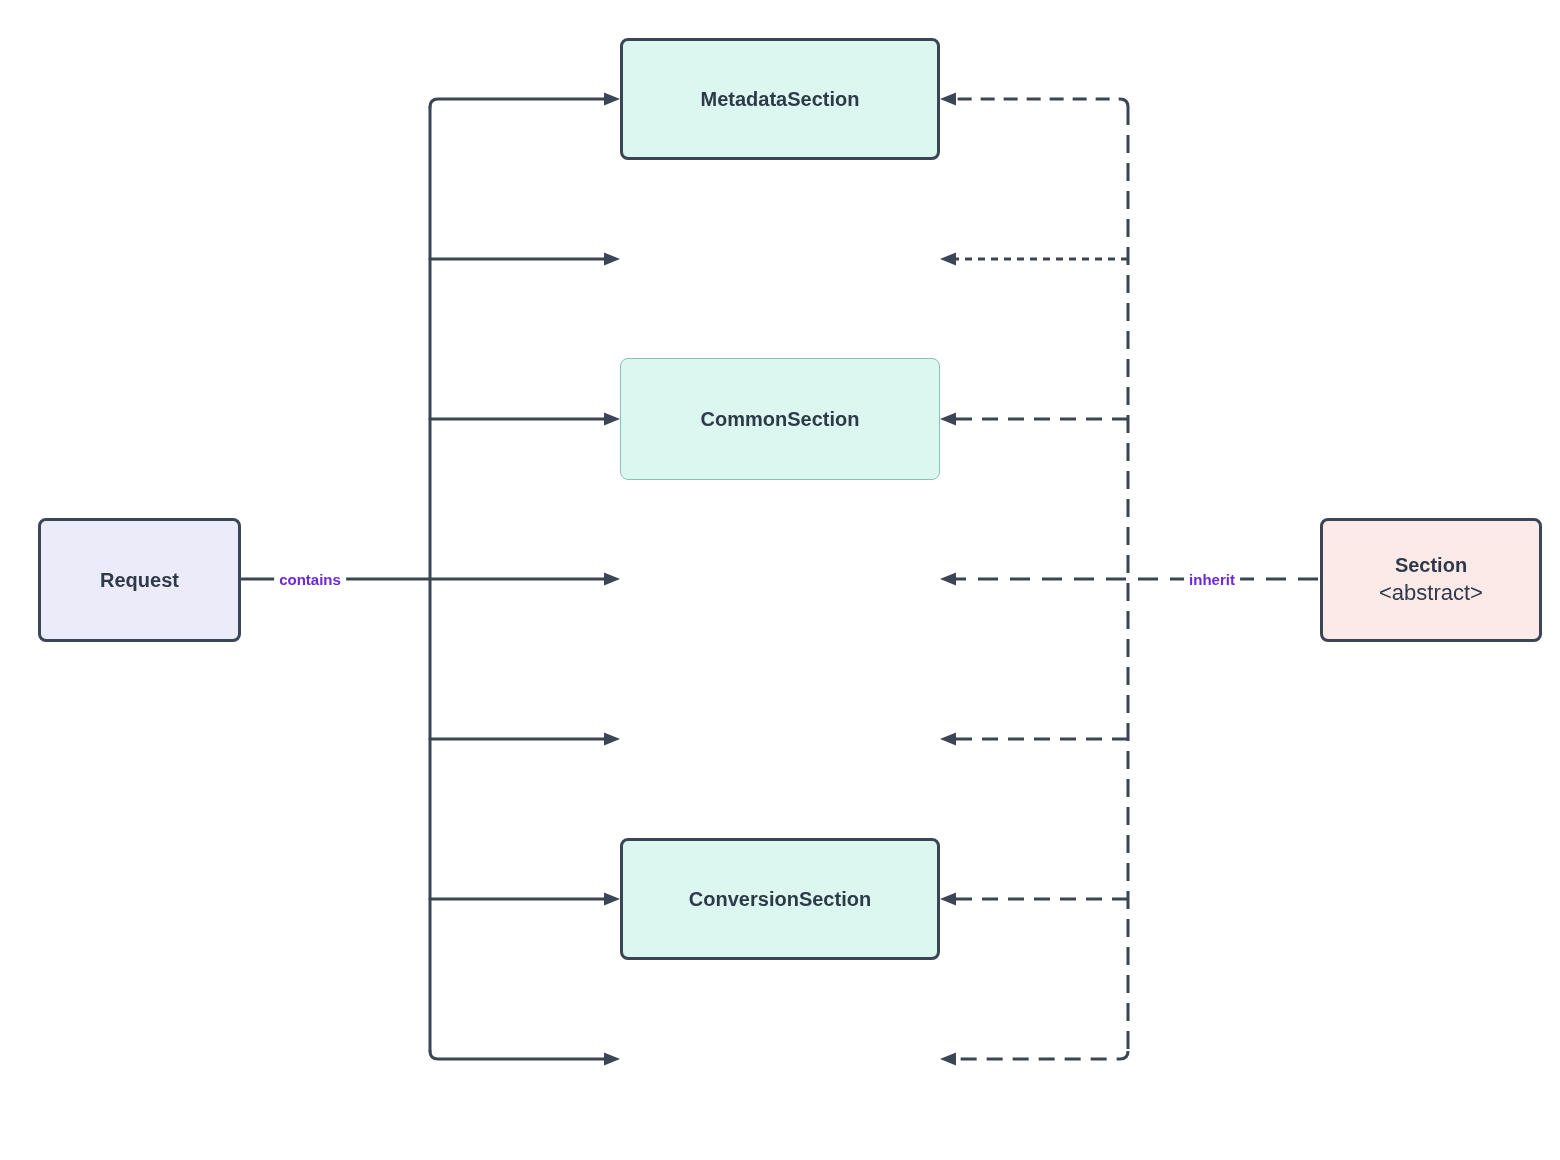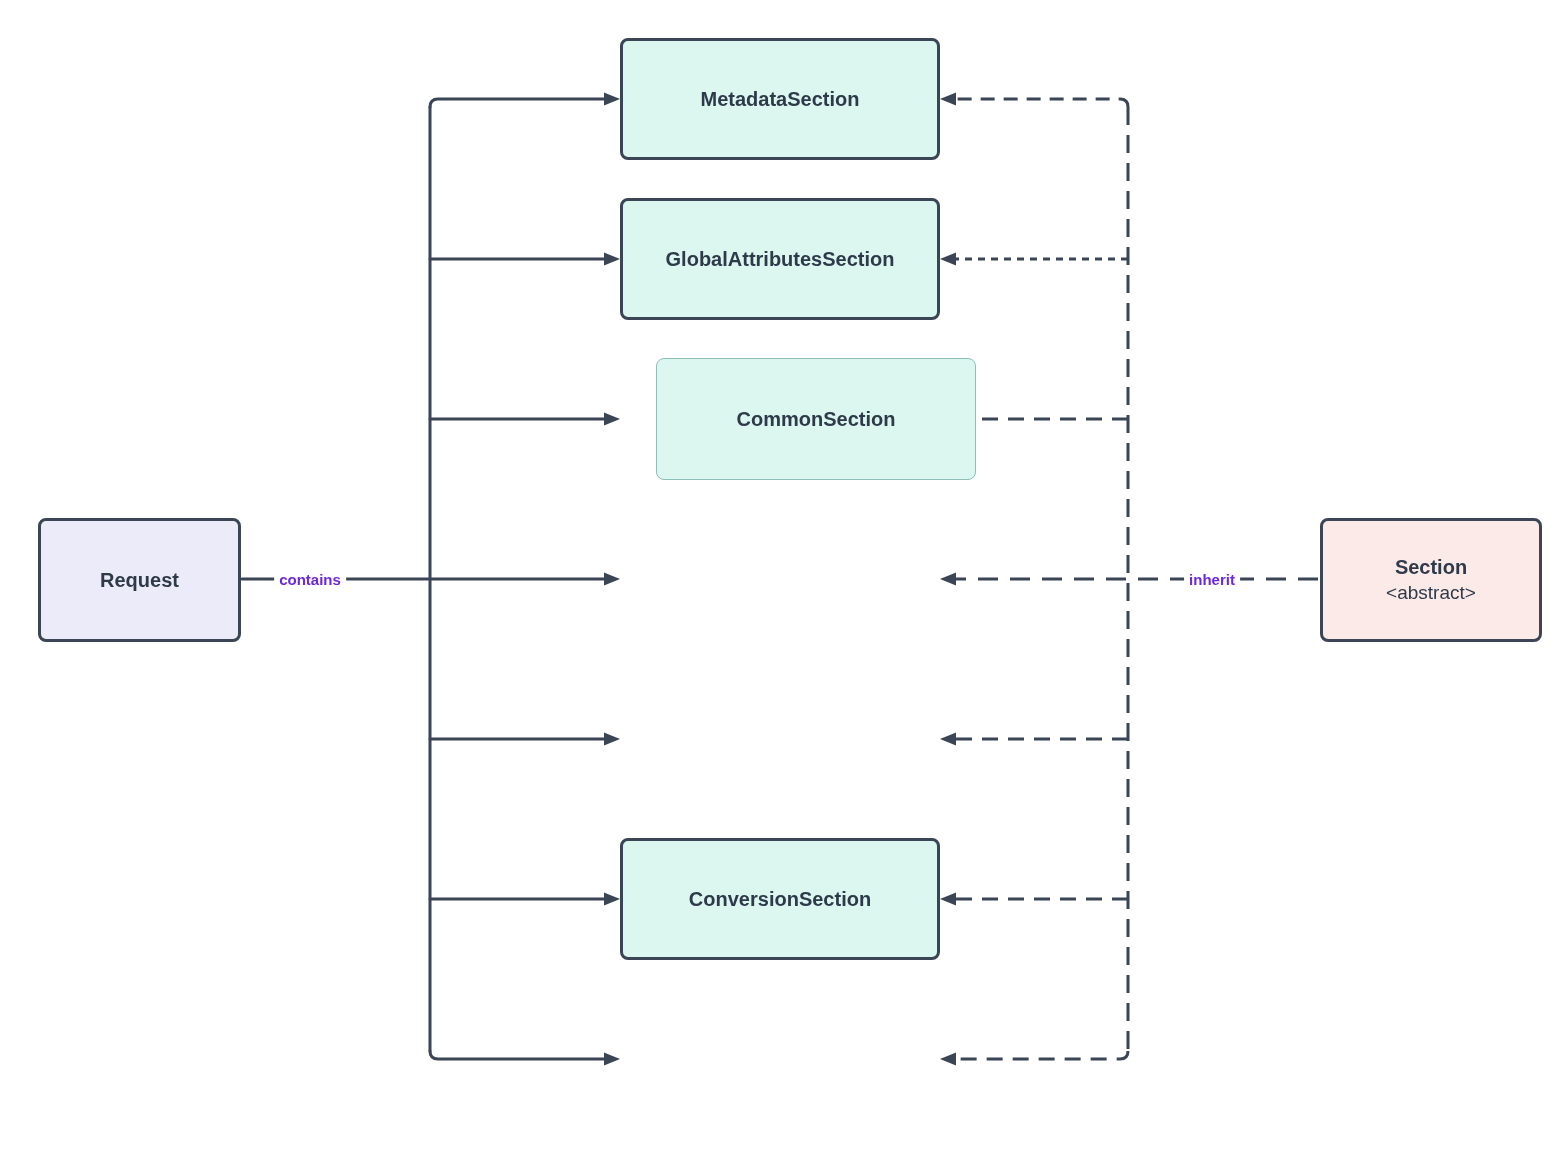--- a/index.html
+++ b/index.html
@@ -38,41 +38,40 @@
   .teal {
     left: 620px;
     width: 320px;
     height: 122px;
     background: #dbf7f0;
     border: 3px solid #3a4555;
     text-align: right;
   }
   .teal.light-border {
     border: 1.5px solid #8cbfb8;
-    margin-left: 36px;
   }
   .request {
     left: 38px;
     top: 518px;
     width: 203px;
     height: 124px;
     background: #ecebfa;
     border: 3px solid #3a4555;
   }
   .section-abstract {
     left: 1320px;
     top: 518px;
     width: 222px;
     height: 124px;
     background: #fbeae7;
     border: 3px solid #3a4555;
   }
   .section-abstract .sub {
     font-weight: normal;
-    font-size: 19px;
+    font-size: 22px;
     margin-top: 1px;
   }
   .edge-label {
     position: absolute;
     transform: translate(-50%, -50%);
     background: #ffffff;
     padding: 0 5px;
     font-size: 15px;
     font-weight: 700;
     color: #6d28d9;
@@ -127,23 +126,20 @@
     </g>
   </svg>
 
   <div class="node request">
     <span>Request</span>
   </div>
 
   <div class="node teal" style="top:38px">
     <span>MetadataSection</span>
   </div>
-  <div class="node teal" style="top:198px">
-    <span>GlobalAttributesSection</span>
-  </div>
   <div class="node teal light-border" style="top:358px">
     <span>CommonSection</span>
   </div>
   <div class="node teal" style="top:838px">
     <span>ConversionSection</span>
   </div>
 
   <div class="node section-abstract">
     <span>Section</span>
     <span class="sub">&lt;abstract&gt;</span>

